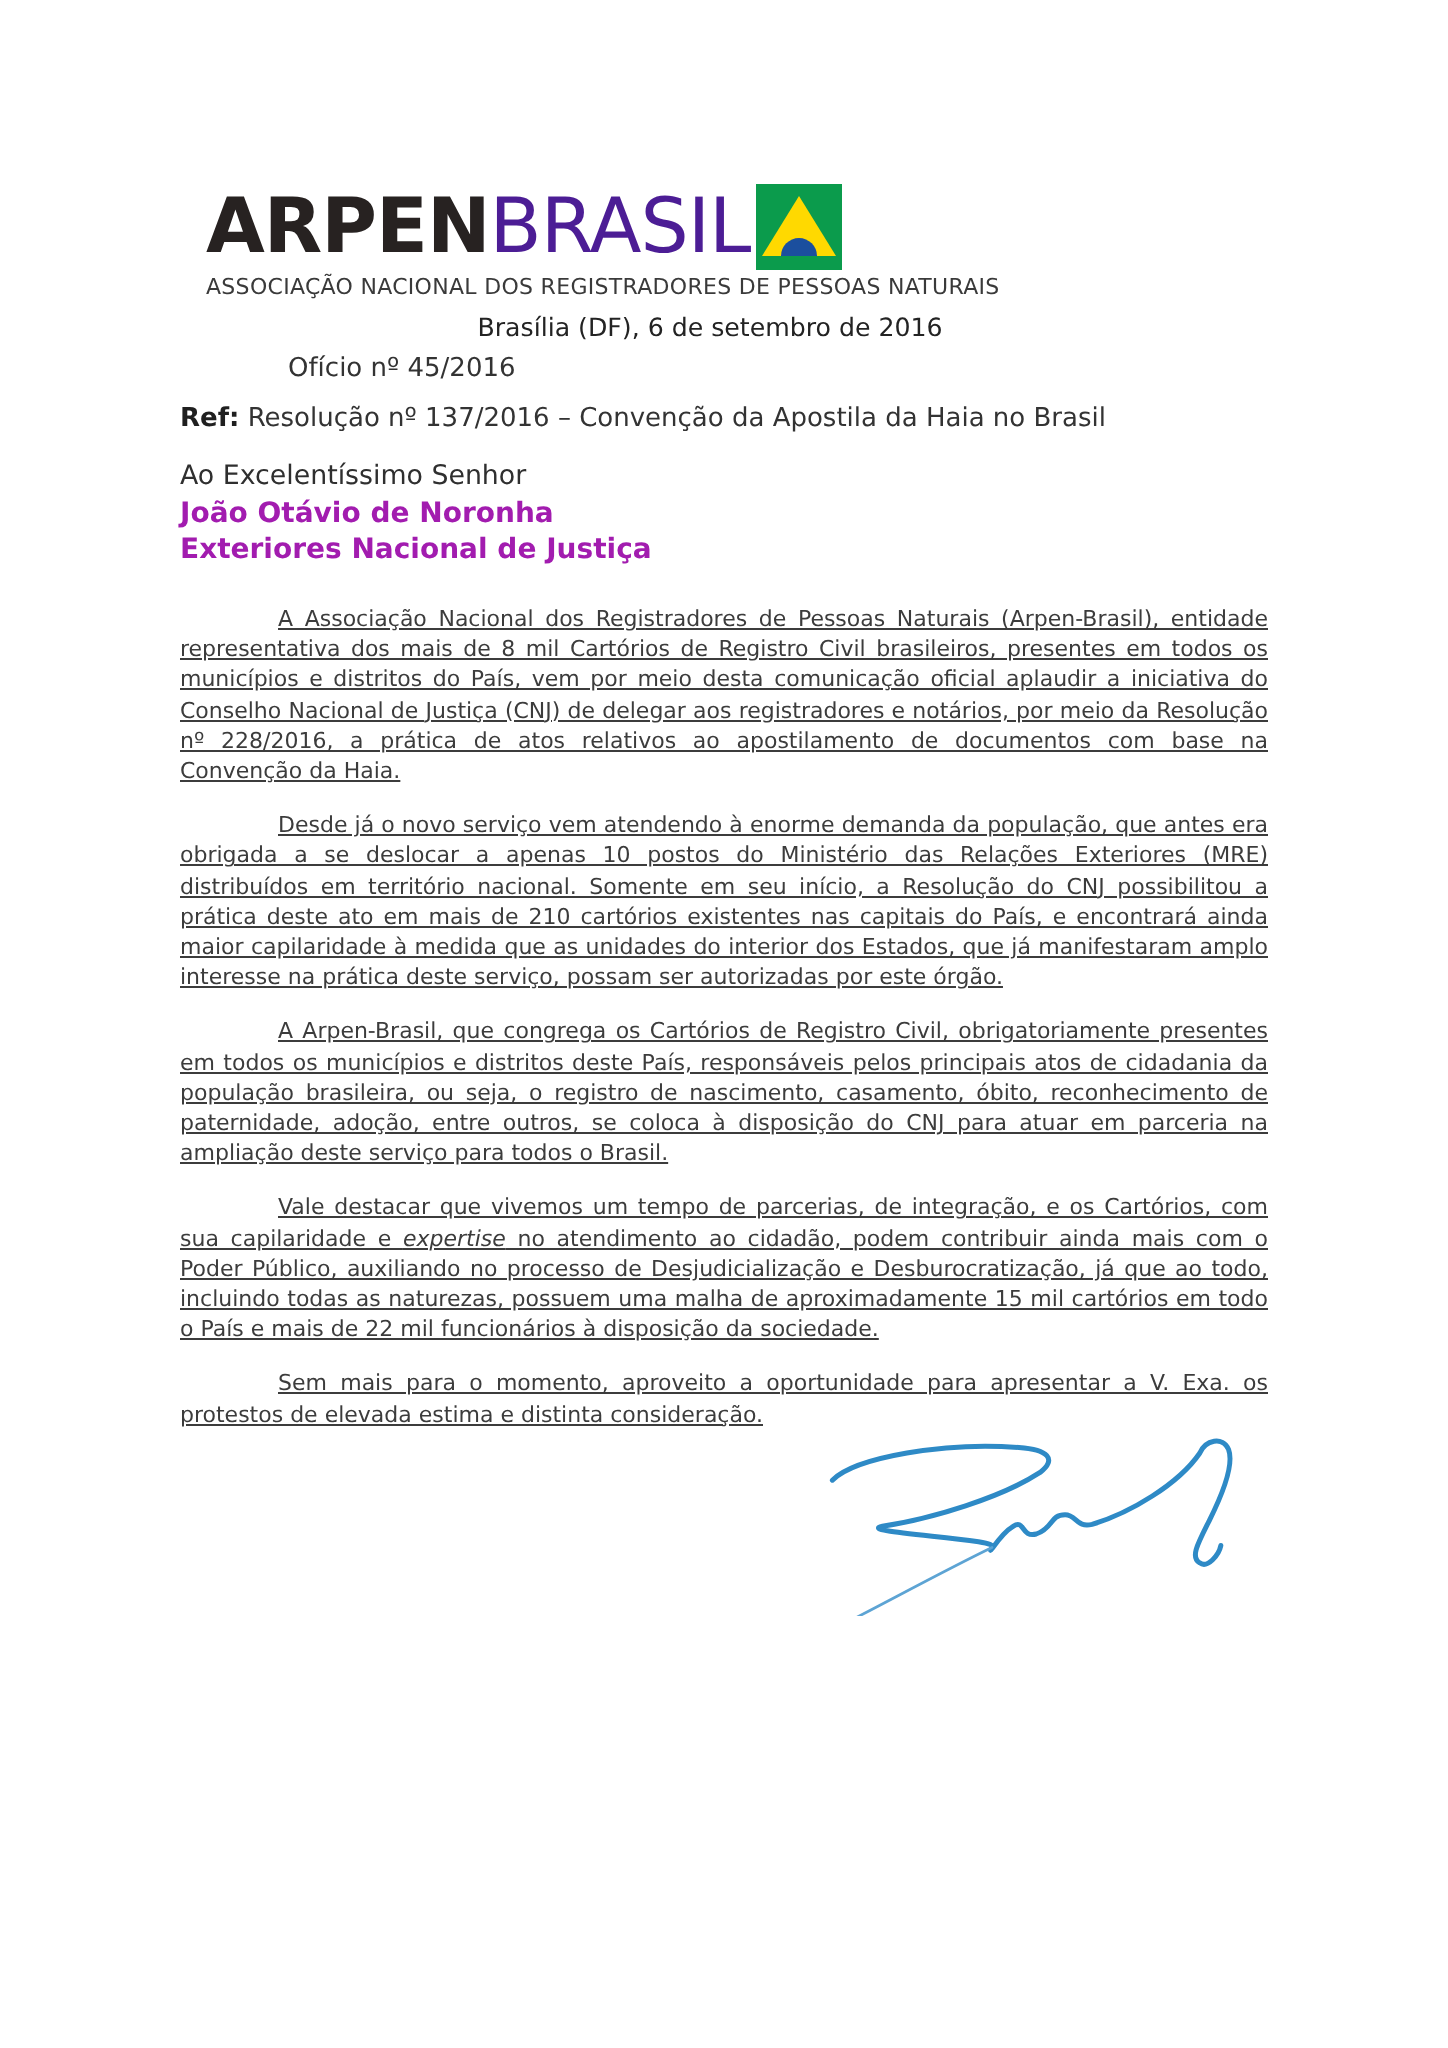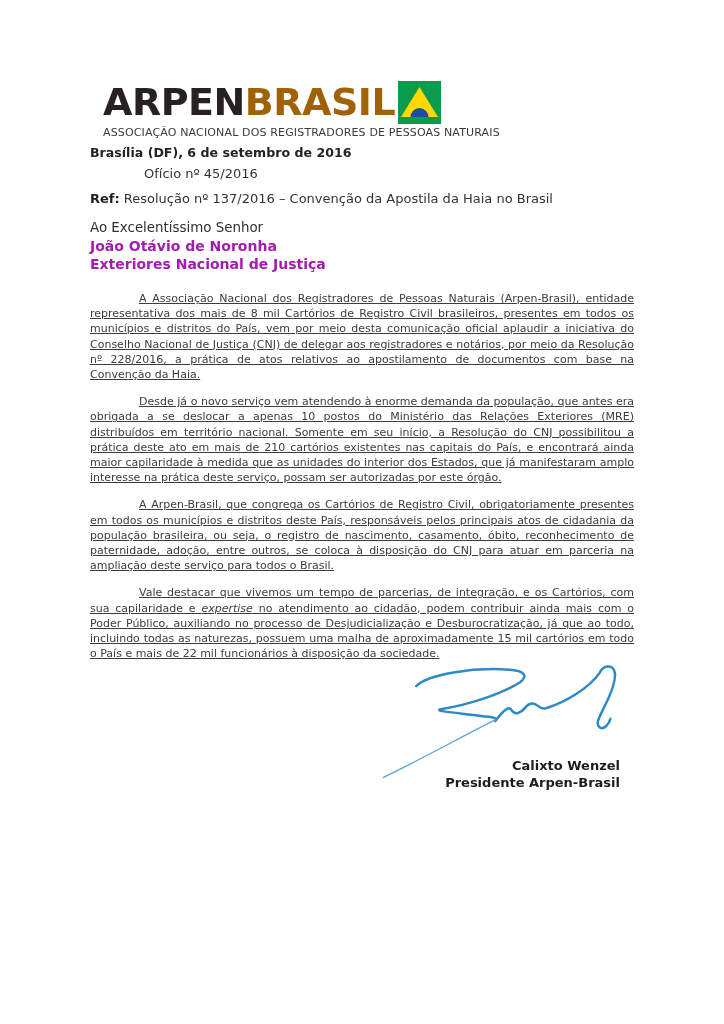--- a/index.html
+++ b/index.html
@@ -1,42 +1,42 @@
 <!DOCTYPE html>
 <html><head>
 <meta charset="utf-8">
 <style>
   html,body{margin:0;padding:0;background:#ffffff;}
   .page{
     position:relative;
     width:724px;height:792px;
-    margin:5px auto;
+    margin:16px auto;
     background:#ffffff;
     box-sizing:border-box;
     padding:0 90px;
     font-family:"DejaVu Sans","Liberation Sans",sans-serif;
     color:#3c3c3c;
     overflow:hidden;
   }
   
   .logo-block{margin-top:76px;margin-left:13px;width:312px;}
   .logo-row{display:flex;align-items:flex-start;white-space:nowrap;height:44px;}
   .brand{font-size:38px;line-height:43px;letter-spacing:-0.5px;color:#272221;}
   .brand-bold{font-weight:bold;}
-  .brand-light{font-weight:700;color:#a16207;}
+  .brand-light{font-weight:400;color:#4c1d95;}
   .flag-icon{margin-left:3px;margin-top:0;}
   .flag-icon svg{display:block;}
   .logo-caption{
     margin-top:1px;font-size:11px;letter-spacing:0.15px;
     color:#3a3a3a;white-space:nowrap;
   }
   
   .date-line{
-    margin-top:6px;text-align:left;padding-right:14px;
-    font-size:12.6px;font-weight:bold;color:#232323;
+    margin-top:6px;text-align:center;padding-right:14px;
+    font-size:12.6px;font-weight:normal;color:#232323;
   }
   .oficio-line{margin-top:6px;padding-left:54px;font-size:13px;color:#333;}
   .ref-line{margin-top:10px;font-size:13px;color:#333;}
   .ref-label{font-weight:bold;color:#1f1f1f;}
   
   .addressee{margin-top:13px;font-size:13.4px;line-height:18px;color:#2f2f2f;}
   .addressee .bold-line{font-weight:bold;font-size:14px;color:#a21caf;}
   
   .body-text{margin-top:18px;}
   .body-text p{
@@ -86,20 +86,21 @@
     <div>Ao Excelentíssimo Senhor</div>
     <div class="bold-line">João Otávio de Noronha</div>
     <div class="bold-line">Exteriores Nacional de Justiça</div>
   </div>
 
   <div class="body-text">
     <p>A Associação Nacional dos Registradores de Pessoas Naturais (Arpen-Brasil), entidade representativa dos mais de 8 mil Cartórios de Registro Civil brasileiros, presentes em todos os municípios e distritos do País, vem por meio desta comunicação oficial aplaudir a iniciativa do Conselho Nacional de Justiça (CNJ) de delegar aos registradores e notários, por meio da Resolução nº 228/2016, a prática de atos relativos ao apostilamento de documentos com base na Convenção da Haia.</p>
     <p>Desde já o novo serviço vem atendendo à enorme demanda da população, que antes era obrigada a se deslocar a apenas 10 postos do Ministério das Relações Exteriores (MRE) distribuídos em território nacional. Somente em seu início, a Resolução do CNJ possibilitou a prática deste ato em mais de 210 cartórios existentes nas capitais do País, e encontrará ainda maior capilaridade à medida que as unidades do interior dos Estados, que já manifestaram amplo interesse na prática deste serviço, possam ser autorizadas por este órgão.</p>
     <p>A Arpen-Brasil, que congrega os Cartórios de Registro Civil, obrigatoriamente presentes em todos os municípios e distritos deste País, responsáveis pelos principais atos de cidadania da população brasileira, ou seja, o registro de nascimento, casamento, óbito, reconhecimento de paternidade, adoção, entre outros, se coloca à disposição do CNJ para atuar em parceria na ampliação deste serviço para todos o Brasil.</p>
     <p><span>Vale destacar que vivemos um tempo de parcerias, de integração, e os Cartórios, com sua capilaridade e </span><span class="italic">expertise</span><span> no atendimento ao cidadão, podem contribuir ainda mais com o Poder Público, auxiliando no processo de Desjudicialização e Desburocratização, já que ao todo, incluindo todas as naturezas, possuem uma malha de aproximadamente 15 mil cartórios em todo o País e mais de 22 mil funcionários à disposição da sociedade.</span></p>
+    <p>Sem mais para o momento, aproveito a oportunidade para apresentar a V. Exa. os protestos de elevada estima e distinta consideração.</p>
   </div>
 
   <div class="signature-wrap">
     <svg width="290" height="125" viewBox="0 0 290 130" aria-hidden="true">
       <path d="M 36 24
                C 48 12, 95 4, 133 7
                C 148 8, 153 13, 144 20
                C 124 33, 88 44, 62 48
                C 52 50, 80 52, 112 56
                C 118 57, 120 58, 119 59

